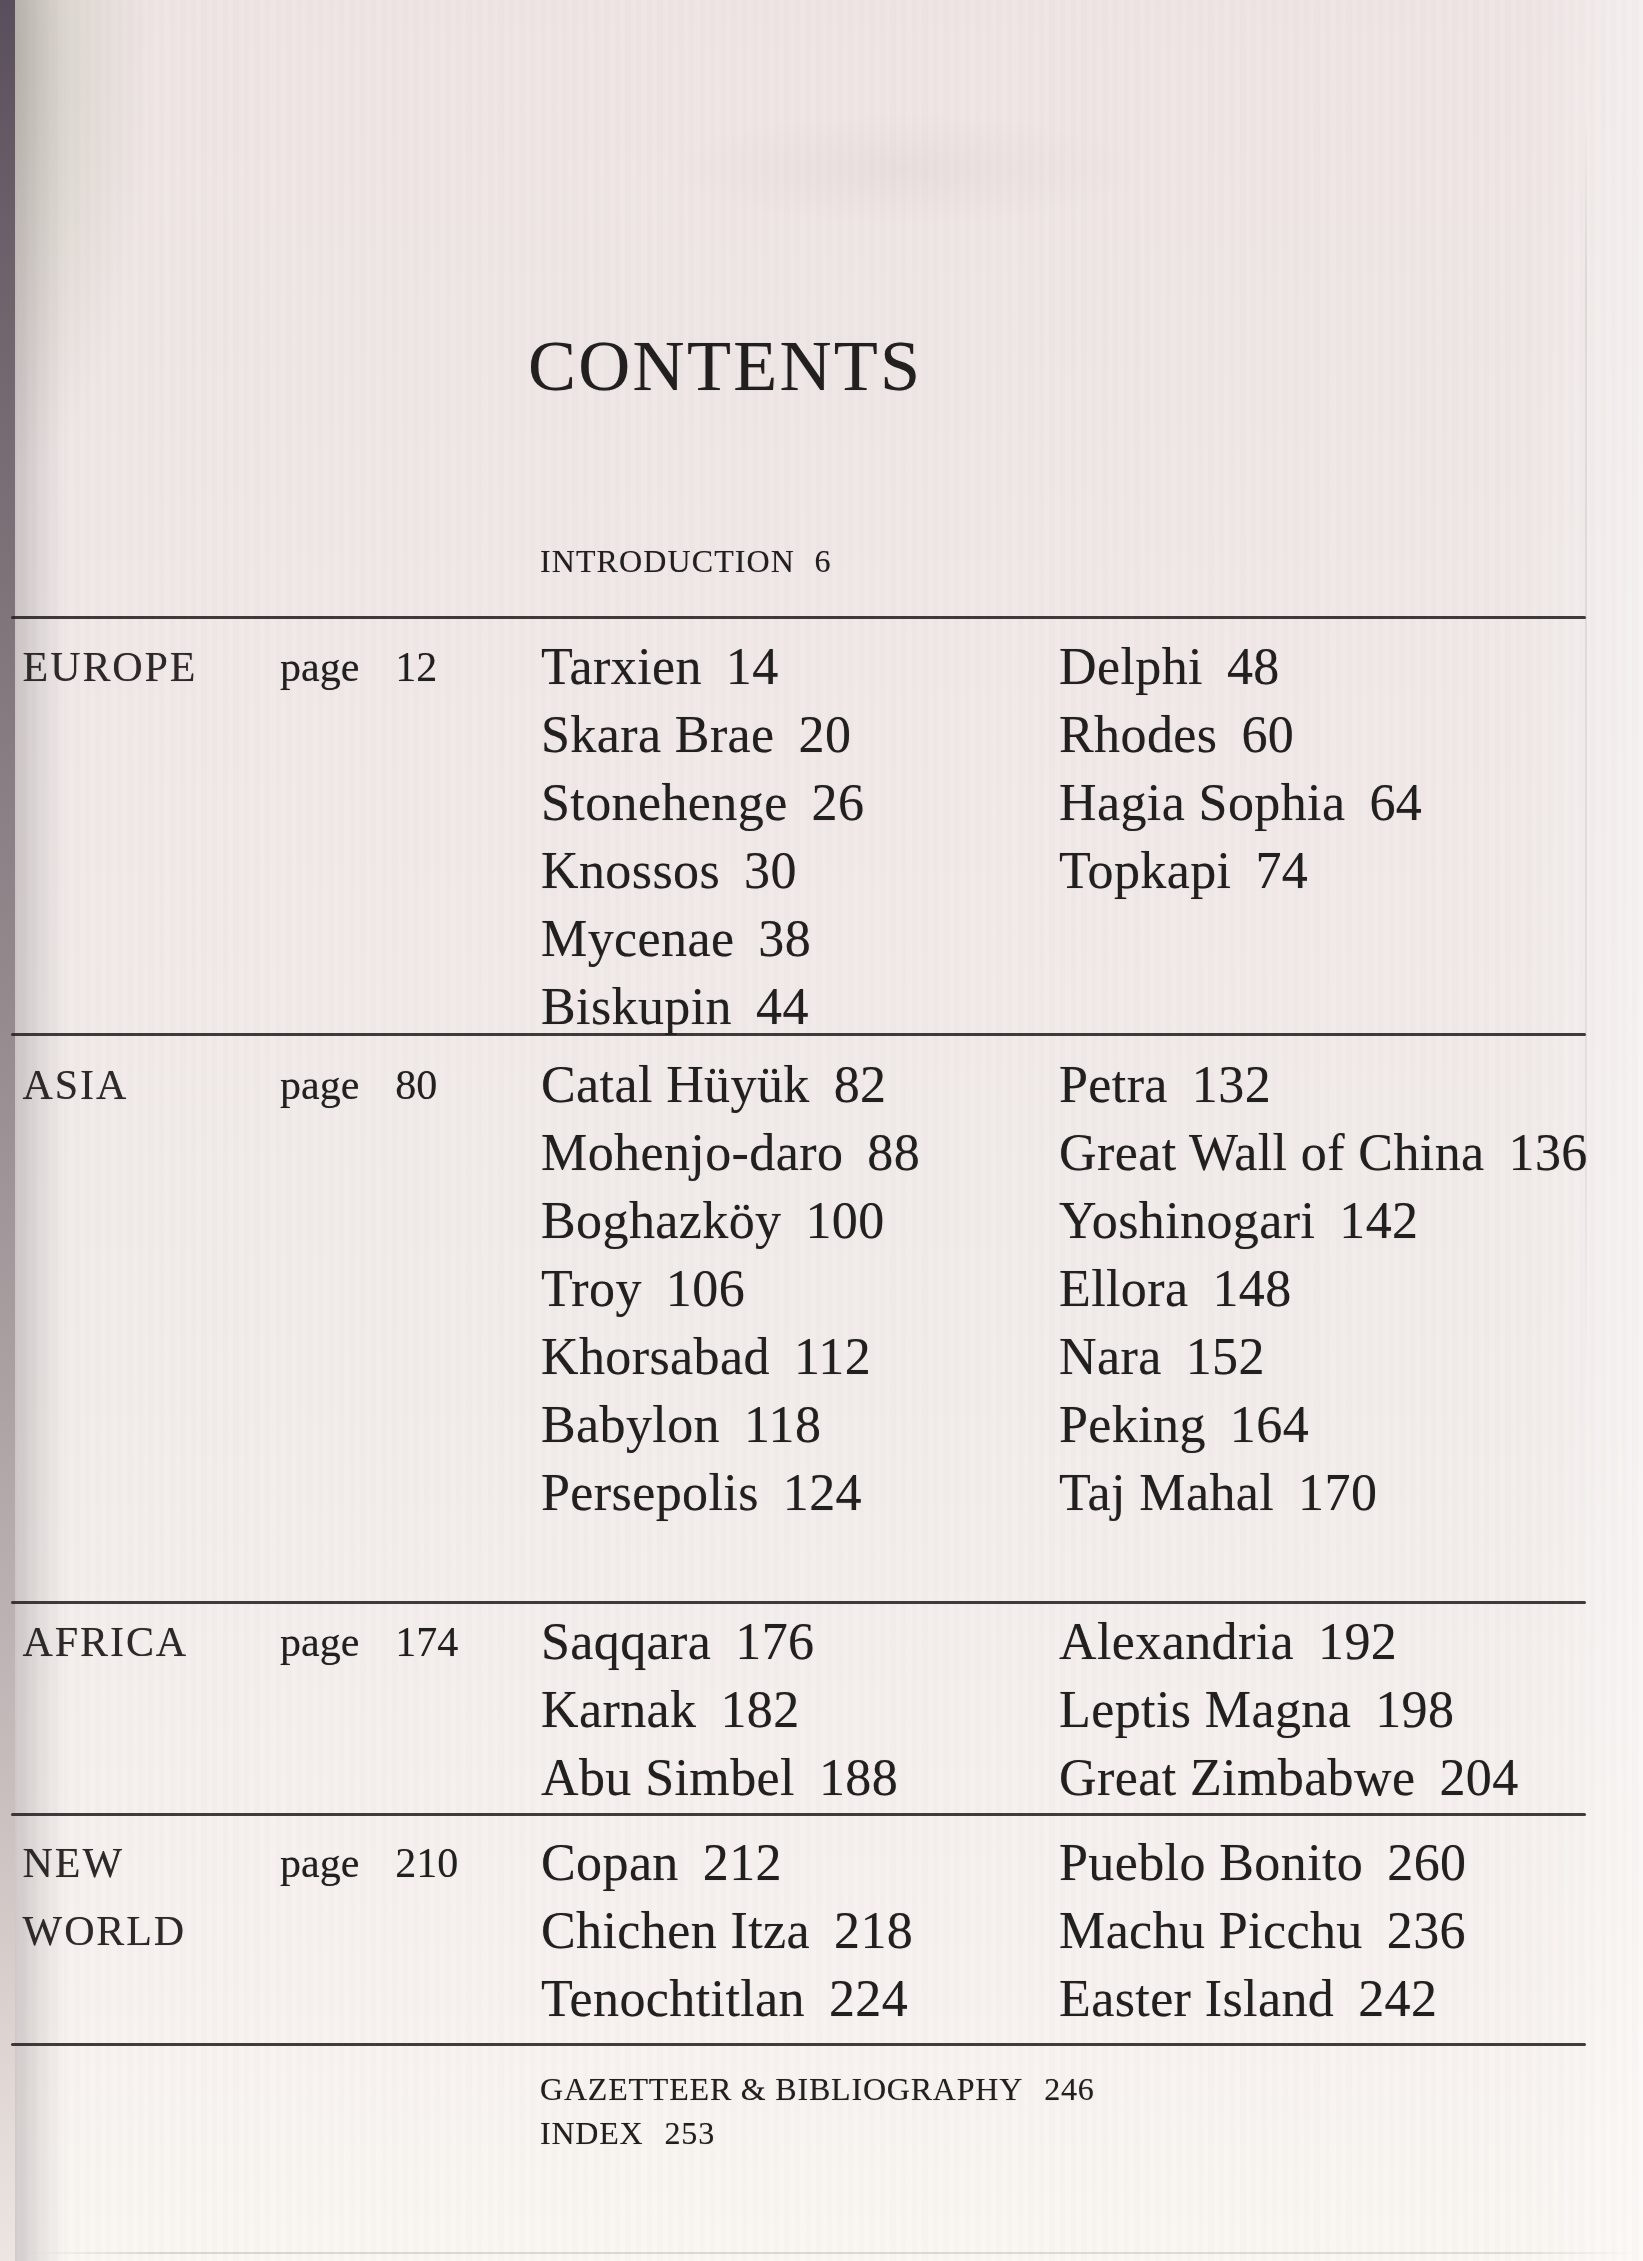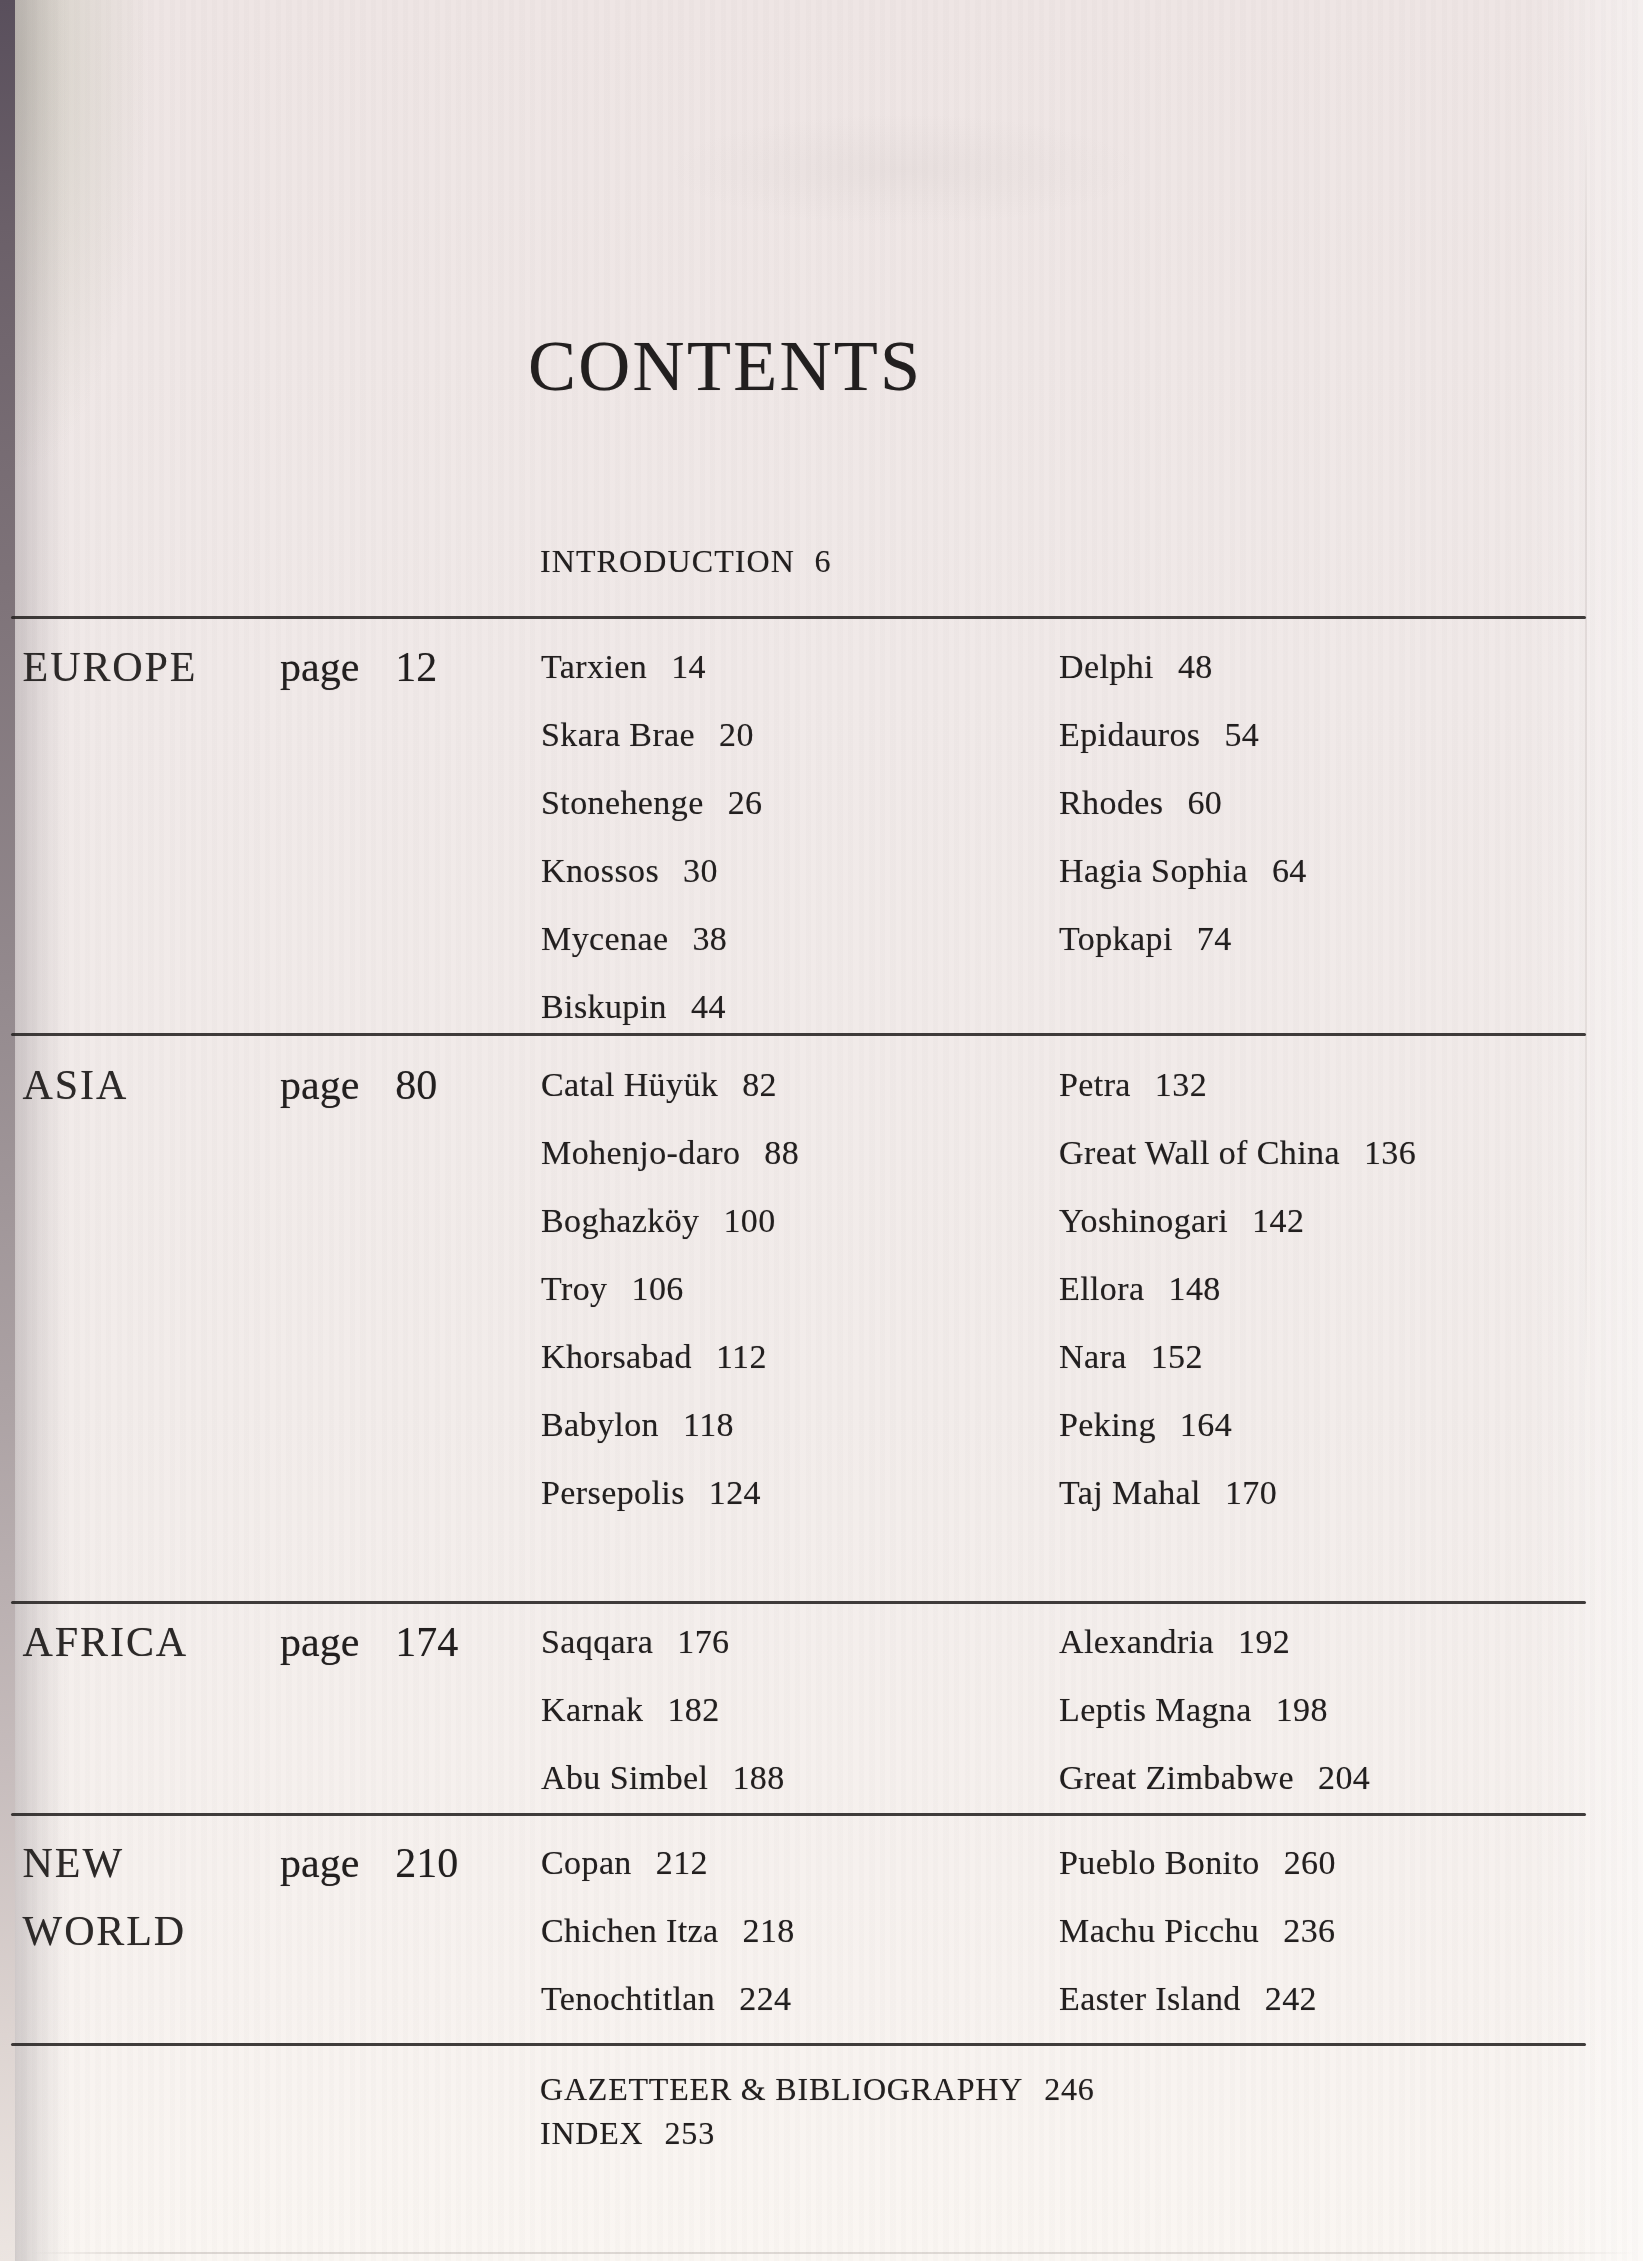--- a/index.html
+++ b/index.html
@@ -34,21 +34,21 @@
   .footer{ position:absolute; left:540px; top:2067px; font-size:32px; line-height:44px; letter-spacing:0.8px;}
   .footer .line{ white-space:nowrap; }
   .footer .pn2{ margin-left:21px; }
   
   .section{ position:absolute; left:0; width:1644px; }
   .sec-label{ position:absolute; left:22.6px; top:0; width:197px; font-size:42px; line-height:68px; letter-spacing:1.9px; color:#2c2928;}
   .sec-page{ position:absolute; left:280px; top:0; font-size:42px; line-height:68px; white-space:nowrap;}
   .sec-page .pn{ margin-left:36px; }
   .col{ position:absolute; top:0; }
   .col1{ left:541px; } .col2{ left:1059px; }
-  .item{ font-size:34px; line-height:68px; letter-spacing:0.4px; white-space:nowrap;}
+  .item{ font-size:52px; line-height:68px; letter-spacing:0.4px; white-space:nowrap;}
   .item .n{ margin-left:24px; }
 </style>
 </head>
 <body>
 
 <div class="page">
 
   <div class="ghost-smudge"></div>
   <div class="corner-green"></div>
   <div class="gutter-fade"></div>
@@ -76,21 +76,20 @@
     <div class="col col1">
       <div class="item txt"><span>Tarxien</span><span class="n">14</span></div>
       <div class="item txt"><span>Skara Brae</span><span class="n">20</span></div>
       <div class="item txt"><span>Stonehenge</span><span class="n">26</span></div>
       <div class="item txt"><span>Knossos</span><span class="n">30</span></div>
       <div class="item txt"><span>Mycenae</span><span class="n">38</span></div>
       <div class="item txt"><span>Biskupin</span><span class="n">44</span></div>
     </div>
     <div class="col col2">
       <div class="item txt"><span>Delphi</span><span class="n">48</span></div>
-      <div class="item txt"><span>Epidauros</span><span class="n">54</span></div>
       <div class="item txt"><span>Rhodes</span><span class="n">60</span></div>
       <div class="item txt"><span>Hagia Sophia</span><span class="n">64</span></div>
       <div class="item txt"><span>Topkapi</span><span class="n">74</span></div>
     </div>
   </div>
 
   <div class="section" style="top:1051px">
     <div class="sec-label txt">ASIA</div>
     <div class="sec-page txt">
       <span>page</span><span class="pn">80</span>

